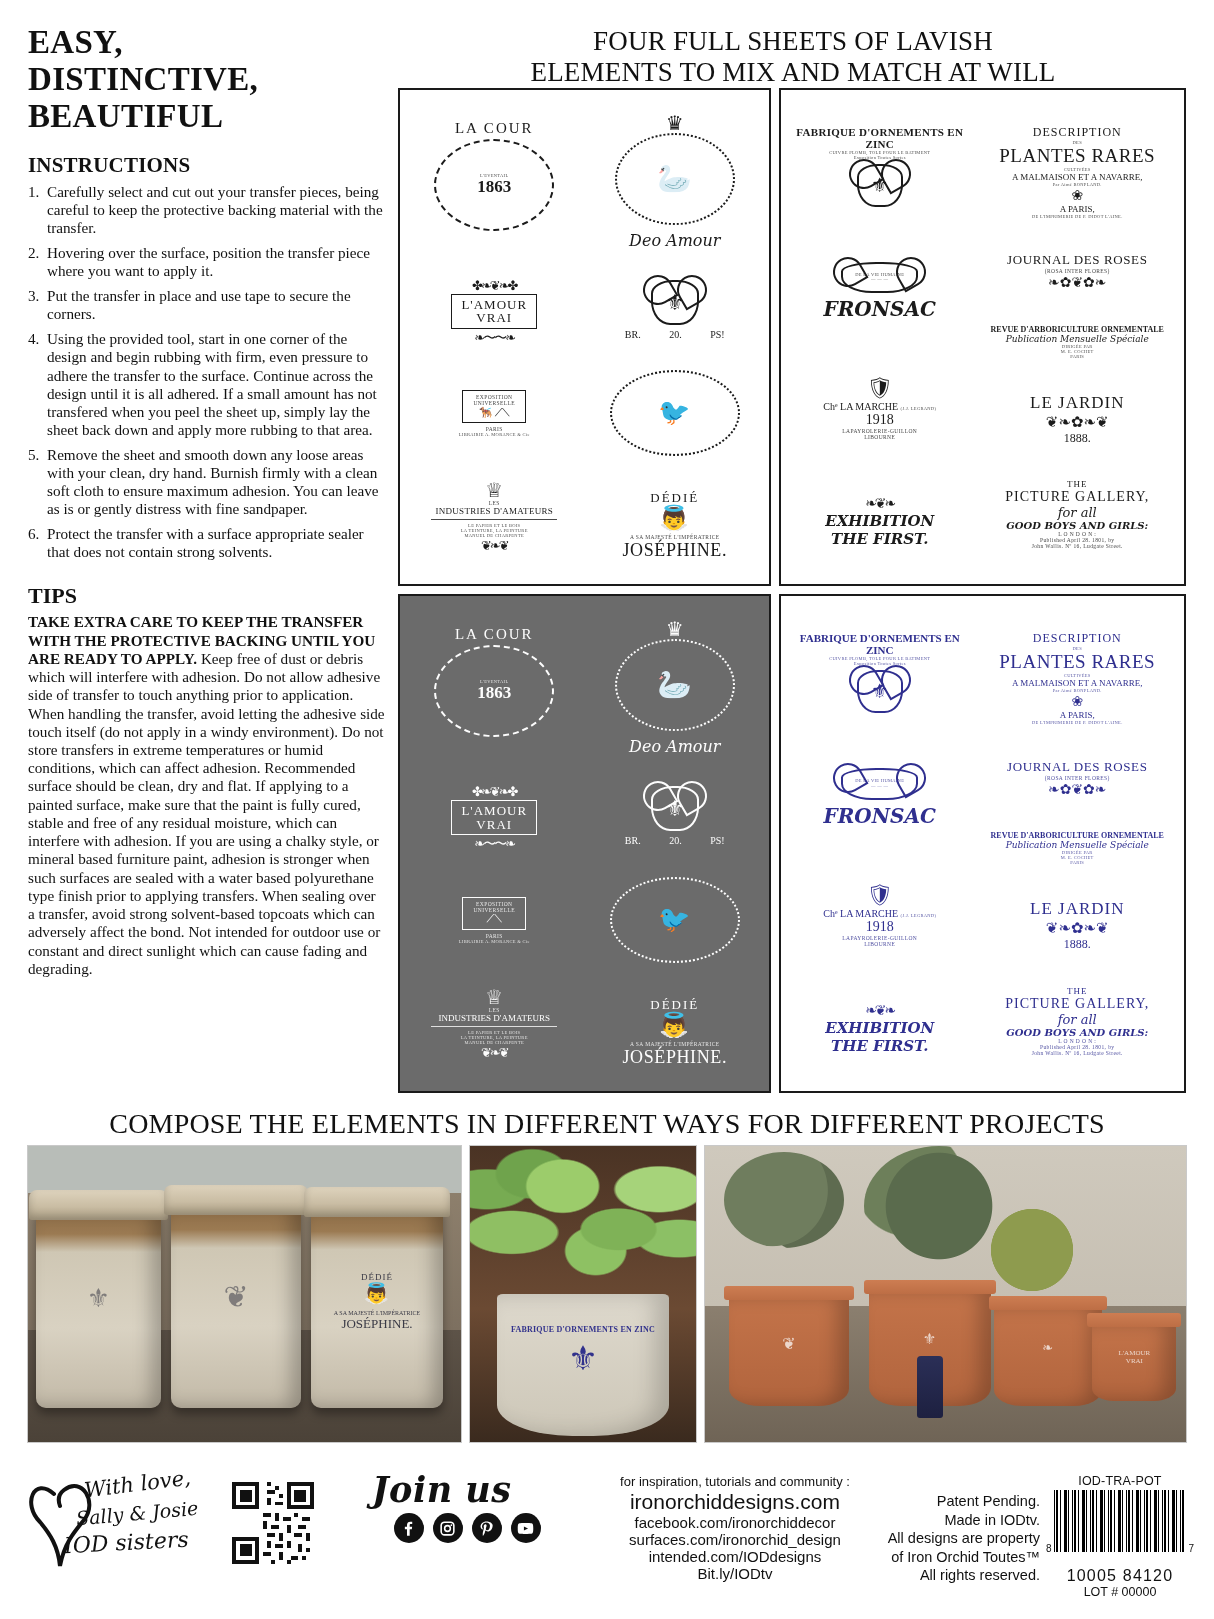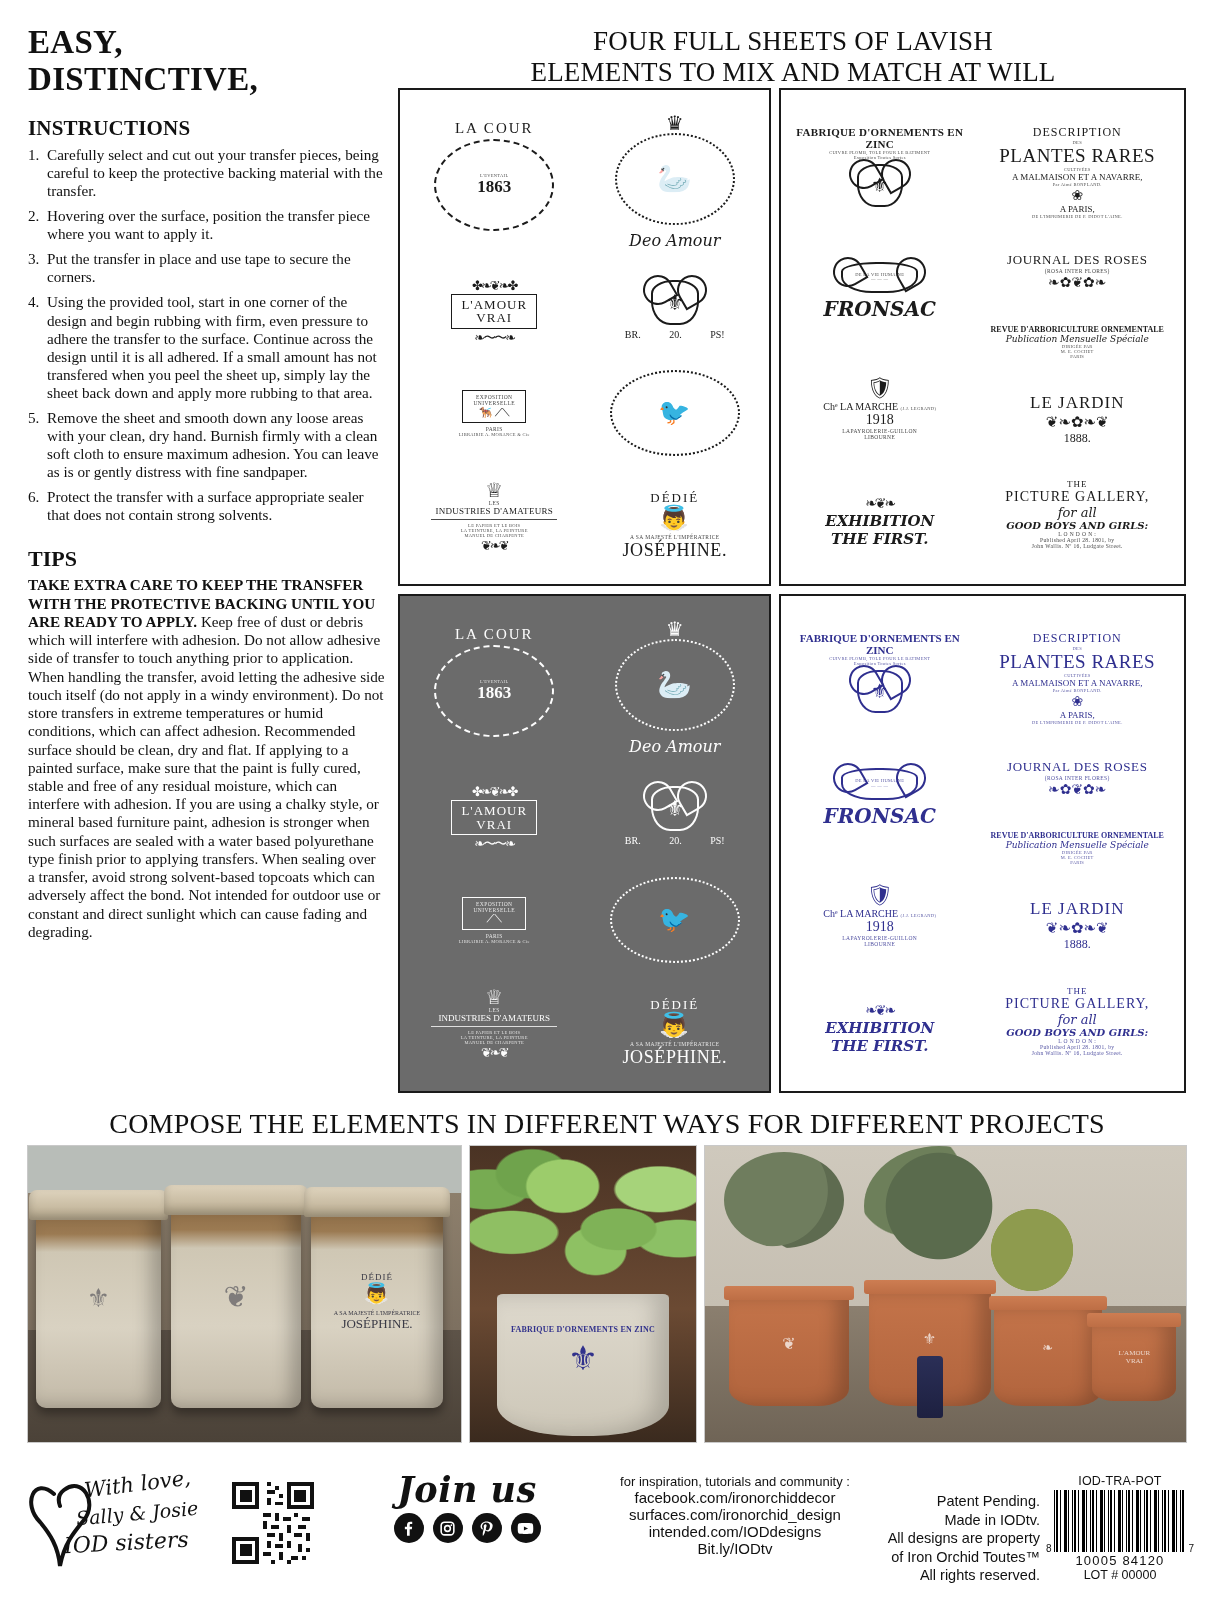--- a/index.html
+++ b/index.html
@@ -189,21 +189,21 @@
     background: linear-gradient(#cd7d52,#bd6e45); border-radius: 3px; }
   .tplant { position:absolute; border-radius: 50%; }
   .tart { position:absolute; left:0; right:0; top: 34%; text-align:center;
     color: rgba(255,255,255,.72); }
 
   
   .footer { position: absolute; left: 0; top: 1452px; width: 1214px; height: 167px; }
   .sig { position:absolute; left: 24px; top: 14px; width: 210px; height: 110px; }
   .sig svg { width: 100%; height: 100%; }
   .qr { position:absolute; left: 232px; top: 30px; width: 82px; height: 82px; }
-  .joinus { position:absolute; left: 372px; top: 20px; width: 190px; text-align:center; }
+  .joinus { position:absolute; left: 372px; top: 20px; width: 190px; text-align:left; }
   .joinus .jtext {
     font-family: "DejaVu Serif", serif; font-style: italic; font-weight: bold;
     font-size: 35px; letter-spacing: .5px; line-height: 1;
   }
   .social { display:flex; gap: 9px; justify-content:center; margin-top: 6px; }
   .social .ic { width: 30px; height: 30px; border-radius: 50%; background:#111;
                 display:flex; align-items:center; justify-content:center; }
   .social .ic svg { width: 19px; height: 19px; fill: #fff; }
 
   .weblinks { position:absolute; left: 570px; top: 22px; width: 330px; text-align:center;
@@ -215,32 +215,33 @@
   .legal { position:absolute; left: 860px; top: 40px; width: 180px; text-align:right;
            font-family: "Liberation Sans", sans-serif; font-size: 14.5px; line-height: 1.28; }
 
   .barcode-wrap { position:absolute; left: 1050px; top: 22px; width: 140px; text-align:center;
                   font-family: "Liberation Sans", sans-serif; }
   .sku { font-size: 12.5px; letter-spacing: .2px; }
   .bars { height: 62px; width: 132px; margin: 2px auto 0;
     background-image: repeating-linear-gradient(90deg,
       #000 0 1px, #fff 1px 2px, #000 2px 4px, #fff 4px 6px, #000 6px 7px, #fff 7px 10px,
       #000 10px 13px, #fff 13px 14px, #000 14px 15px, #fff 15px 18px); }
-  .barnum { font-size: 13px; letter-spacing: 1.2px; margin-top: 1px; }
+  .barnum { font-size: 16px; letter-spacing: 1.2px; margin-top: 15px; }
   .lot { font-size: 12.5px; }
 </style>
 </head>
 <body>
 
 <div class="page">
 
   <div class="left-col">
     <div class="hero-title">
       <div>EASY,</div>
       <div>DISTINCTIVE,</div>
+      <div>BEAUTIFUL</div>
     </div>
 
     <div class="section-head">INSTRUCTIONS</div>
     <ol class="instructions">
       <li><span class="num">1.</span><span>Carefully select and cut out your transfer pieces, being careful to keep the protective backing material with the transfer.</span></li>
       <li><span class="num">2.</span><span>Hovering over the surface, position the transfer piece where you want to apply it.</span></li>
       <li><span class="num">3.</span><span>Put the transfer in place and use tape to secure the corners.</span></li>
       <li><span class="num">4.</span><span>Using the provided tool, start in one corner of the design and begin rubbing with firm, even pressure to adhere the transfer to the surface. Continue across the design until it is all adhered. If a small amount has not transfered when you peel the sheet up, simply lay the sheet back down and apply more rubbing to that area.</span></li>
       <li><span class="num">5.</span><span>Remove the sheet and smooth down any loose areas with your clean, dry hand. Burnish firmly with a clean soft cloth to ensure maximum adhesion. You can leave as is or gently distress with fine sandpaper.</span></li>
       <li><span class="num">6.</span><span>Protect the transfer with a surface appropriate sealer that does not contain strong solvents.</span></li>
@@ -689,20 +690,21 @@
         <span class="ic">
           <svg viewBox="0 0 24 24">
               <path d="M21.6 8.1s-.2-1.4-.8-2c-.75-.8-1.6-.8-2-.85C16 5 12 5 12 5h-.02s-4 0-6.8.25c-.4.05-1.25.05-2 .85-.6.6-.8 2-.8 2S2.2 9.7 2.2 11.4v1.2c0 1.7.2 3.3.2 3.3s.2 1.4.8 2c.75.8 1.74.78 2.2.86C7 18.92 12 19 12 19s4 0 6.8-.25c.4-.05 1.25-.05 2-.85.6-.6.8-2 .8-2s.2-1.6.2-3.3v-1.2c0-1.7-.2-3.3-.2-3.3zM10 14.6V9.4l5.2 2.6z"></path>
             </svg>
         </span>
       </div>
     </div>
 
     <div class="weblinks">
       <div class="l1">for inspiration, tutorials and community :</div>
+      <div class="l2">ironorchiddesigns.com</div>
       <div class="l3">facebook.com/ironorchiddecor</div>
       <div class="l3">surfaces.com/ironorchid_design</div>
       <div class="l3">intended.com/IODdesigns</div>
       <div class="l3">Bit.ly/IODtv</div>
     </div>
 
     <div class="legal">
       <div>Patent Pending.</div>
       <div>Made in IODtv.</div>
       <div>All designs are property</div>

